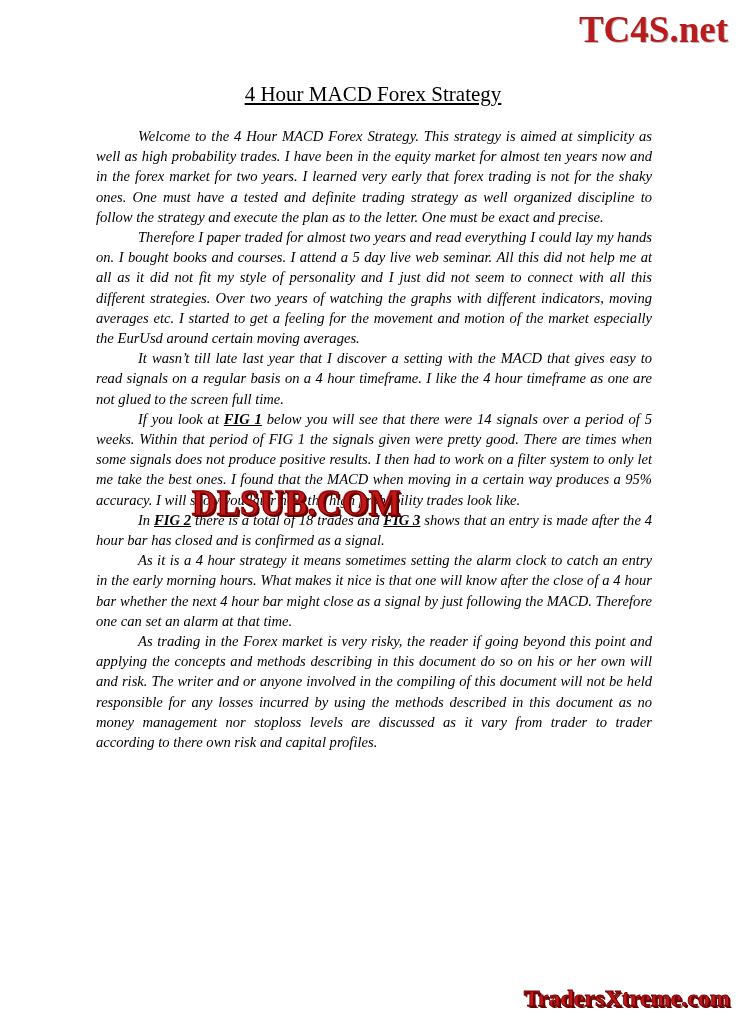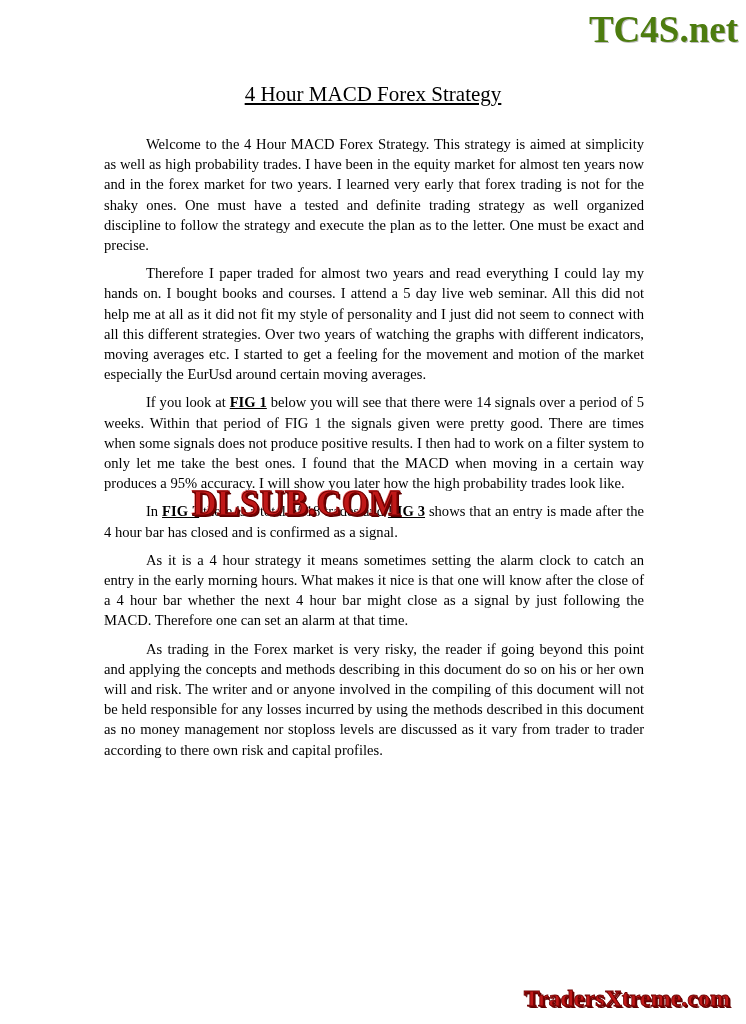--- a/index.html
+++ b/index.html
@@ -18,25 +18,25 @@
   .page {
     position: relative;
     width: 746px;
     height: 1024px;
     background: #ffffff;
     box-sizing: border-box;
   }
   .watermark-top {
     position: absolute;
     top: 8px;
-    right: 8px;
+    right: 18px;
     font-family: "Liberation Serif", serif;
     font-size: 37px;
     font-weight: bold;
-    color: #4d7c0f;
+    color: #b91c1c;
     letter-spacing: 0px;
     text-shadow: 1px 1px 0 #bdbdbd;
     margin-left: 20px;
   }
   .doc-title {
     position: absolute;
     top: 82px;
     left: 0;
     width: 746px;
     text-align: center;
@@ -49,22 +49,23 @@
     position: absolute;
     top: 126px;
     left: 96px;
     width: 556px;
     font-size: 14.6px;
     line-height: 20.2px;
     text-align: justify;
     font-family: "Liberation Serif", serif;
   }
   .body-text p {
-    margin: 8px;
+    margin: 0;
     text-indent: 42px;
+    font-style: italic;
   }
   .u { text-decoration: underline; }
   .b { font-weight: bold; }
   .disclaimer-head {
     margin-top: 17px;
     font-weight: bold;
     text-decoration: underline;
     text-indent: 0;
   }
   .watermark-mid {
@@ -104,20 +105,21 @@
 
   <div class="watermark-top">TC4S.net</div>
 
   <div class="doc-title">4 Hour MACD Forex Strategy</div>
 
   <div class="body-text">
     <p><span>Welcome to the 4 Hour MACD Forex Strategy. This strategy is aimed at simplicity as well as high probability trades. I have been in the equity market for almost ten years now and in the forex market for two years. I learned very early that forex trading is not for the shaky ones. One must have a tested and definite trading strategy as well organized discipline to follow the strategy and execute the plan as to the letter. One must be exact and precise.</span></p>
 
     <p><span>Therefore I paper traded for almost two years and read everything I could lay my hands on. I bought books and courses. I attend a 5 day live web seminar. All this did not help me at all as it did not fit my style of personality and I just did not seem to connect with all this different strategies. Over two years of watching the graphs with different indicators, moving averages etc. I started to get a feeling for the movement and motion of the market especially the EurUsd around certain moving averages.</span></p>
 
+    <p><span>It wasn’t till late last year that I discover a setting with the MACD that gives easy to read  signals on a regular basis on a 4 hour timeframe. I like the 4 hour timeframe as one are not glued to the screen full time.</span></p>
 
     <p><span>If you look at </span><span class="b u">FIG 1</span><span> below you will see that there were 14 signals over a period of 5 weeks. Within that period of FIG 1 the signals given were pretty good. There are times when some signals does not produce positive results. I then had to work on a filter system to only let me take the best ones. I found that the MACD when moving in a certain way produces a 95% accuracy. I will show you later how the high probability trades look like.</span></p>
 
     <p><span>In </span><span class="b u">FIG 2</span><span> there is a total of 18 trades and </span><span class="b u">FIG 3</span><span> shows that an entry is made after the 4 hour bar has closed and is confirmed as a signal.</span></p>
 
 
     <p><span>As it is a 4 hour strategy it means sometimes setting the alarm clock to catch an entry in the early morning hours. What makes it nice is that one will know after the close of a 4 hour bar whether the next 4 hour bar might close as a signal by just following the MACD. Therefore one can set an alarm at that time.</span></p>
 
 
 

